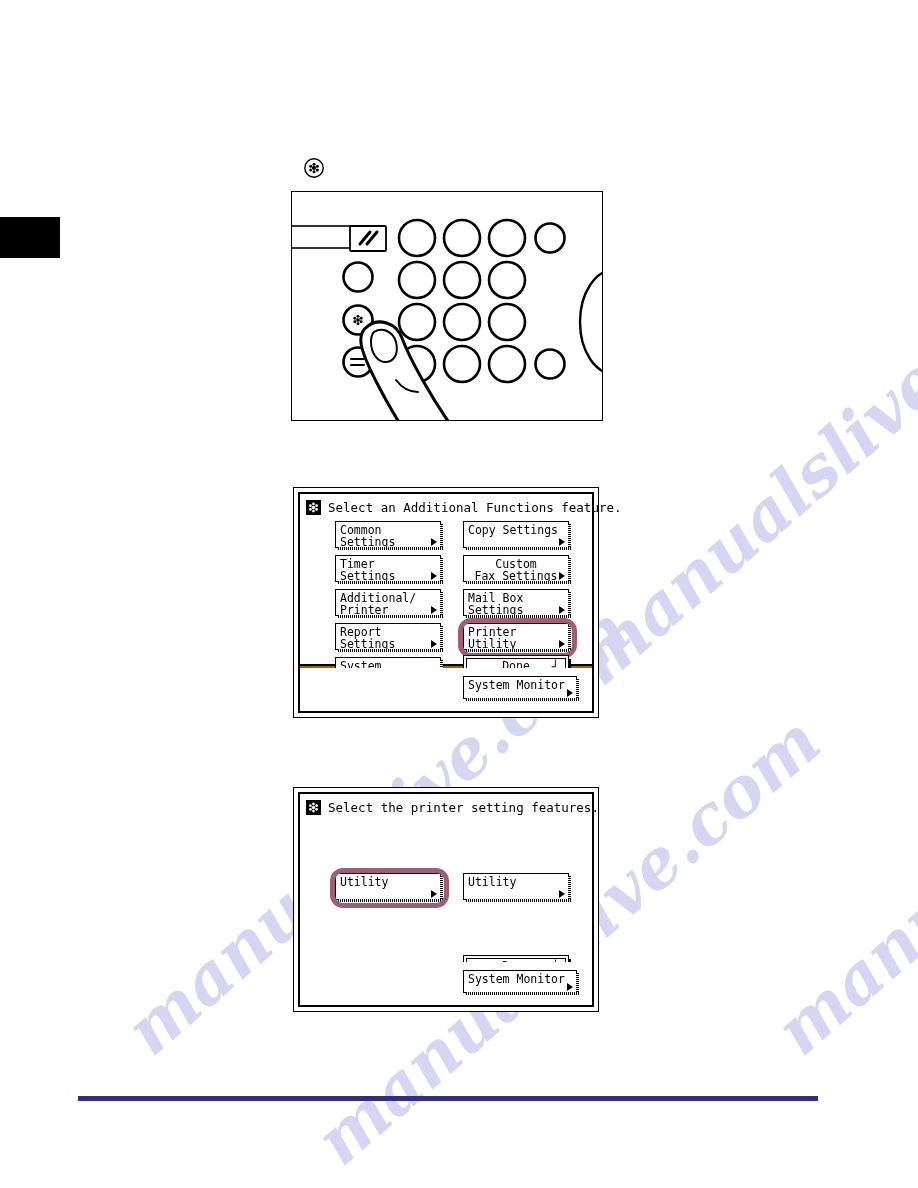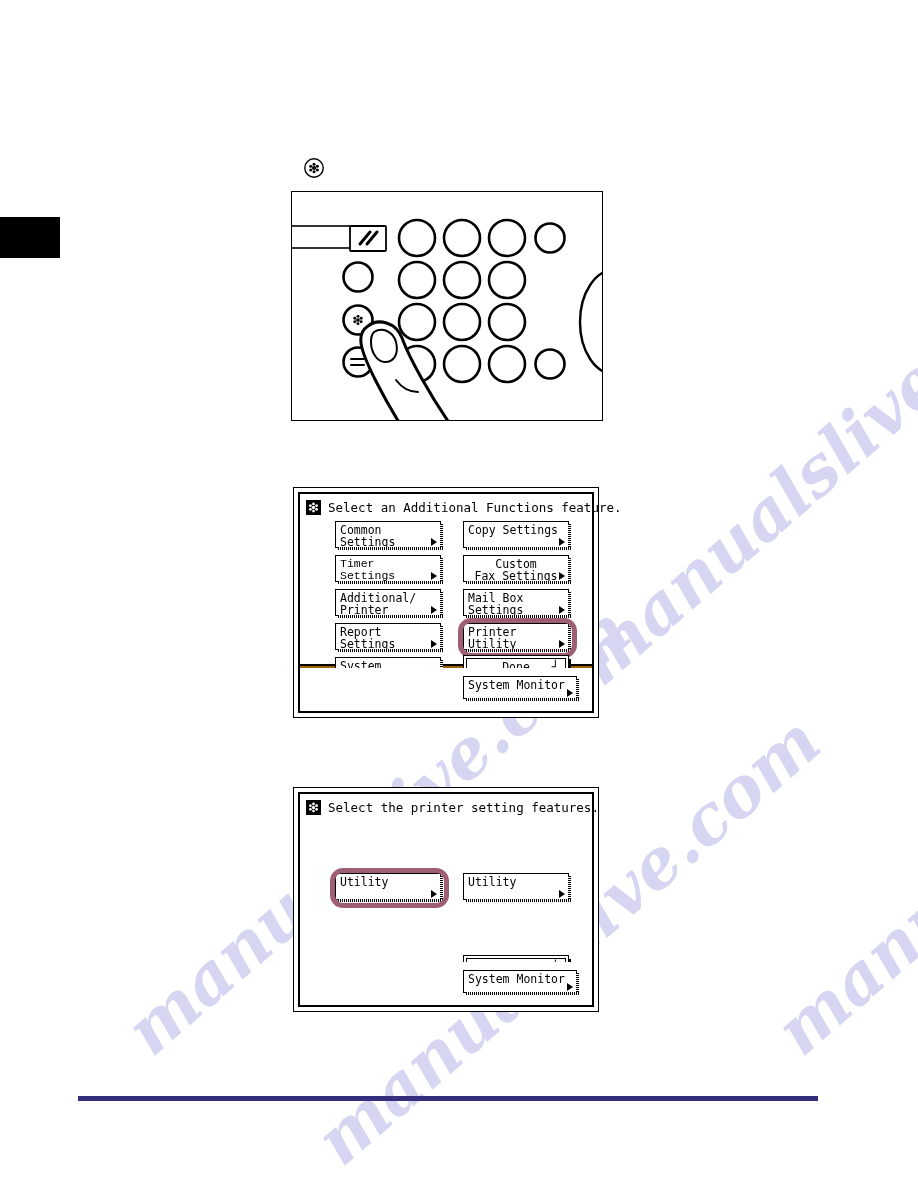--- a/index.html
+++ b/index.html
@@ -148,21 +148,21 @@
     position:absolute;
     box-sizing:border-box;
     border:1.6px solid #000;
     background:#fff;
     padding:2px;
   }
   .done-btn .inner{
     border:1.6px solid #000;
     height:100%;
     box-sizing:border-box;
-    display:flex;align-items:center;justify-content:center;
+    display:flex;justify-content:center;
     position:relative;
     font-family:"DejaVu Sans Mono", monospace;
     font-size:11.5px;
     color:#000;
   }
   .done-btn .ret{
     position:absolute;right:6px;top:50%;transform:translateY(-50%);
     font-size:12px;line-height:12px;
   }
   .done-btn::after{
@@ -301,21 +301,21 @@
             </svg>
           </span>
           <span class="header-text">Select an Additional Functions feature.</span>
         </div>
 
         <div class="btn" style="left:35px;top:27px;width:106px;height:27px;">
           <span class="lbl">Common Settings</span>
           <span class="arrow"></span>
         </div>
 
-        <div class="btn" style="left:35px;top:61px;width:106px;height:27px;font-family:Liberation Mono, monospace;">
+        <div class="btn" style="left:35px;top:61px;width:106px;height:27px;">
           <span class="lbl">Timer Settings</span>
           <span class="arrow"></span>
         </div>
 
         <div class="btn" style="left:35px;top:95px;width:106px;height:27px;">
           <span class="lbl">Additional/</span>
           <span class="lbl2">Printer</span>
           <span class="arrow"></span>
         </div>
 

